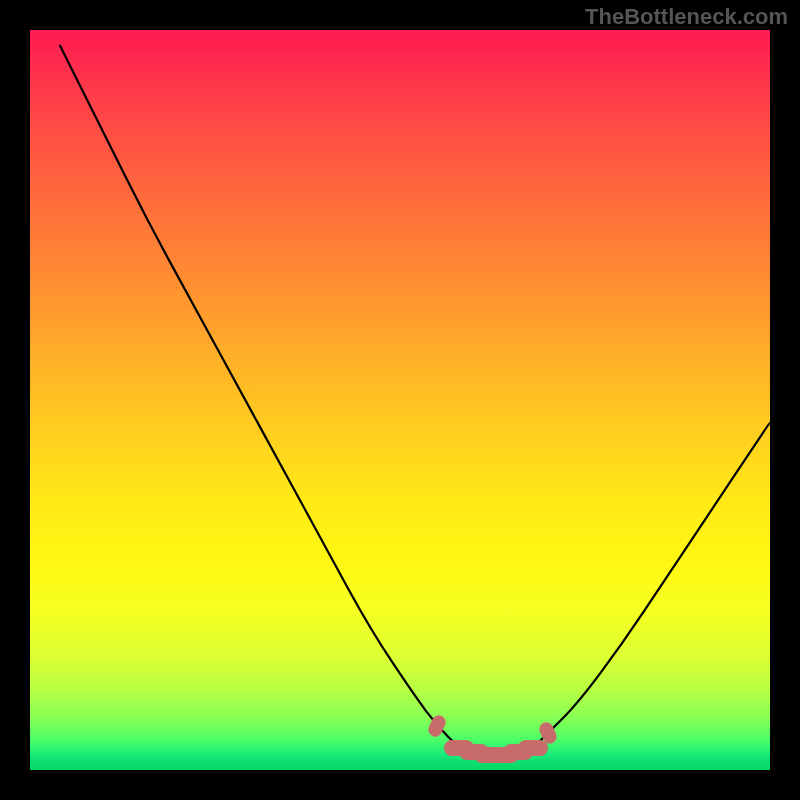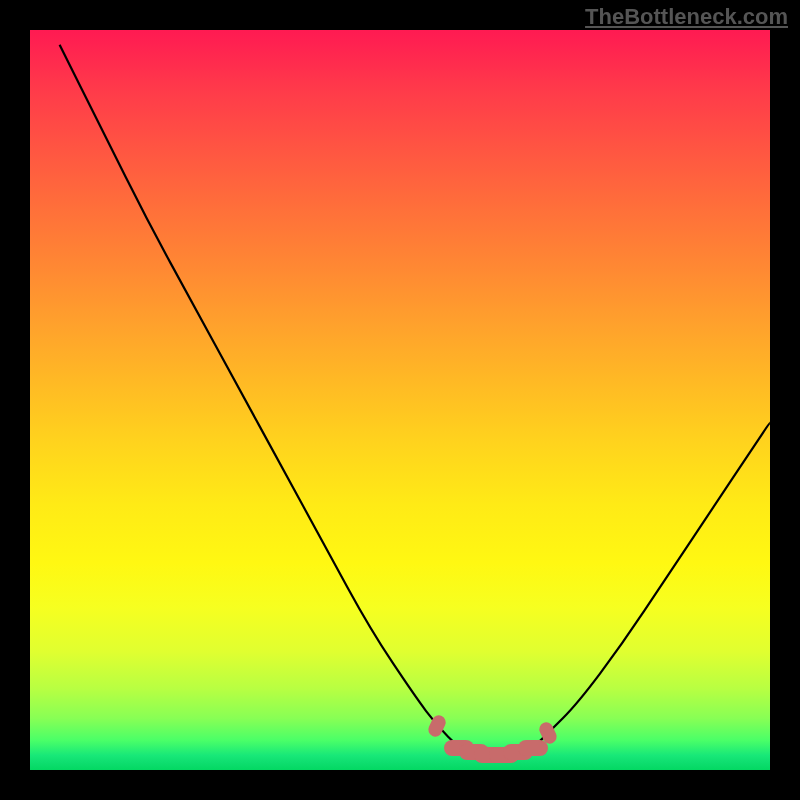--- a/index.html
+++ b/index.html
@@ -12,21 +12,20 @@
     overflow: hidden;
   }
   .watermark {
     position: absolute;
     top: 4px;
     right: 12px;
     color: #555;
     font-size: 22px;
     font-weight: bold;
     z-index: 10;
-    text-decoration: underline;
   }
   .plot-area {
     position: absolute;
     left: 30px;
     top: 30px;
     width: 740px;
     height: 740px;
     background: linear-gradient(to bottom,
       #ff1a52 0%,
       #ff3a4a 8%,

